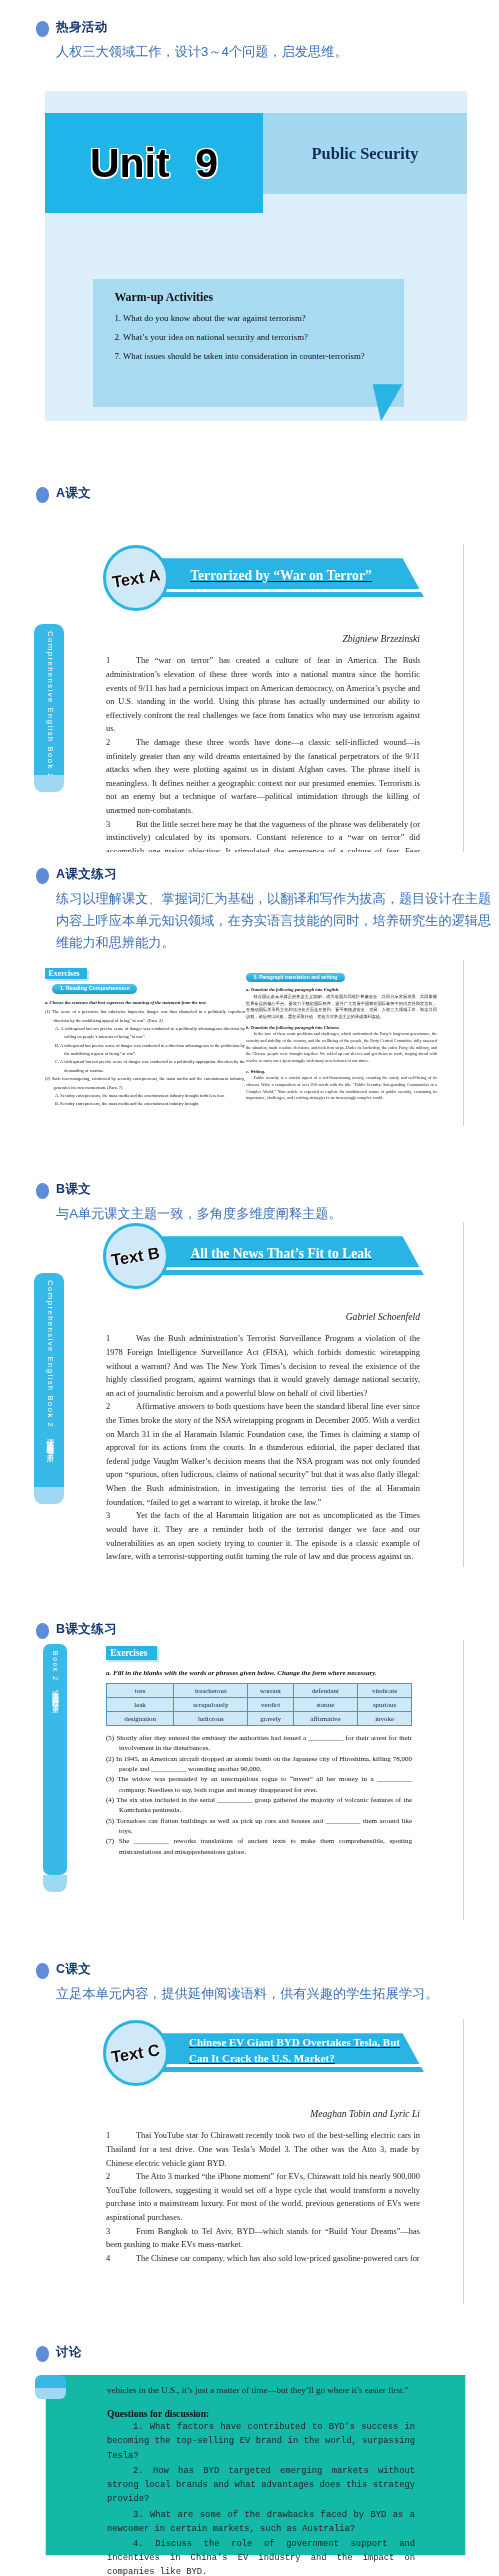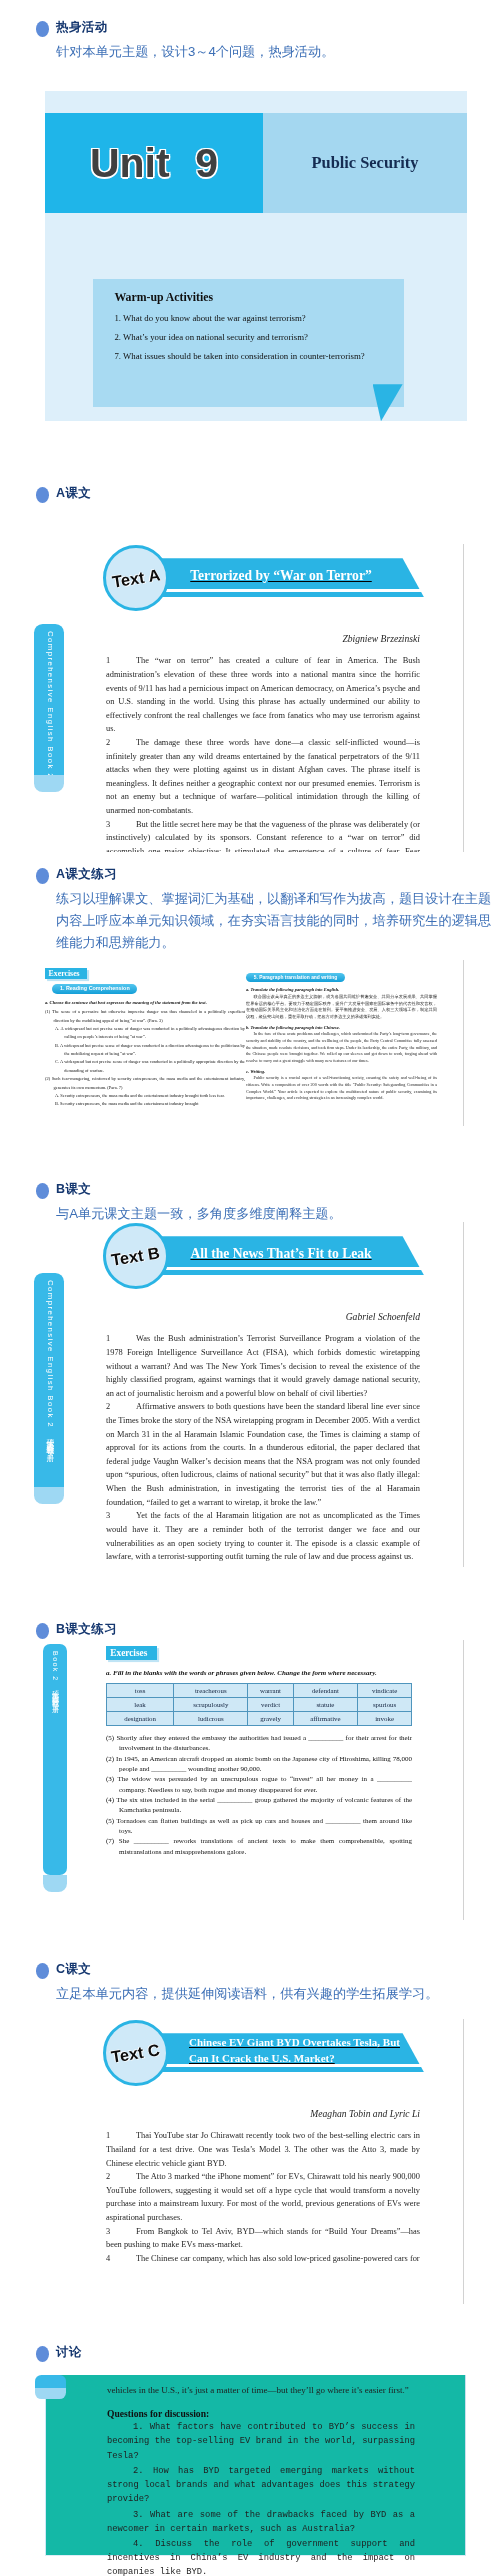--- a/index.html
+++ b/index.html
@@ -9,23 +9,23 @@
   
   .sec-header{position:absolute;left:12px;width:500px;}
   .bullet{position:absolute;left:23.5px;top:2.1px;width:13.6px;height:16.4px;background:#5e8cd9;border-radius:50%;}
   .sec-title{margin-left:44px;font-size:12.5px;font-weight:bold;color:#15376f;letter-spacing:0.4px;}
   .sec-desc{margin-left:44px;width:437px;font-size:13.2px;color:#3c6fb6;line-height:1.67;margin-top:5px;}
 
   
   .unit-card{position:absolute;left:45px;top:91px;width:422px;height:330px;background:#ddeffa;}
   .unit-bar{position:absolute;left:0;top:22px;width:422px;height:100px;display:flex;}
   .unit-no{width:218px;height:100px;background:#1fb5e9;display:flex;align-items:center;justify-content:center;
-           font-size:41px;font-weight:bold;color:#404040;word-spacing:14.3px;
+           font-size:41px;font-weight:bold;color:#000000;word-spacing:14.3px;
            text-shadow:-1.4px -1.4px 0 #fff,1.4px -1.4px 0 #fff,-1.4px 1.4px 0 #fff,1.4px 1.4px 0 #fff,0 2.1px 0 #fff;}
-  .unit-topic{flex:1;height:100px;background:#a4d7f0;display:flex;align-items:center;justify-content:center;
+  .unit-topic{flex:1;height:81px;background:#a4d7f0;display:flex;align-items:center;justify-content:center;
               font-family:"Liberation Serif",serif;font-weight:bold;font-size:16.4px;color:#152c52;}
   .warmbox{position:absolute;left:48px;top:188px;width:311px;height:128px;background:#a8daf2;padding:0;}
   .warmbox-title{margin:11.4px 0 7.1px 21.4px;font-family:"Liberation Serif",serif;font-weight:bold;font-size:11.8px;color:#101010;}
   .warmbox-q{margin:0 18.6px 5px 21.4px;font-family:"Liberation Serif",serif;font-size:8.8px;color:#101010;
              line-height:1.55;padding-left:10.7px;text-indent:-10.7px;}
   .fold{position:absolute;right:1.4px;bottom:-14.3px;width:30px;height:37px;background:#2ab4e4;
         clip-path:polygon(0 0,100% 0,28% 100%);}
 
   
   .textpage{position:absolute;left:0;width:500px;background:#fff;overflow:hidden;}
@@ -94,21 +94,21 @@
           text-align:justify;text-indent:26px;color:#1f1f1f;}
 </style>
 </head>
 <body>
 
 <div id="canvas">
 
   <div class="sec-header" style="top:18.6px">
     <span class="bullet"></span>
     <div class="sec-title">热身活动</div>
-    <div class="sec-desc">针对本单元主题，设计3～4个问题，热身活动。</div>
+    <div class="sec-desc">人权三大领域工作，设计3～4个问题，启发思维。</div>
   </div>
 
   <div class="unit-card">
     <div class="unit-bar">
       <div class="unit-no">Unit 9</div>
       <div class="unit-topic">Public Security</div>
     </div>
     <div class="warmbox">
       <div class="warmbox-title">Warm-up Activities</div>
       <div class="warmbox-q">1. What do you know about the war against terrorism?</div>

